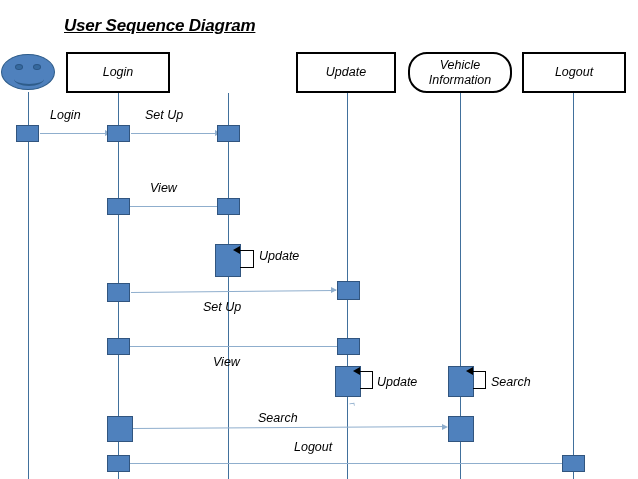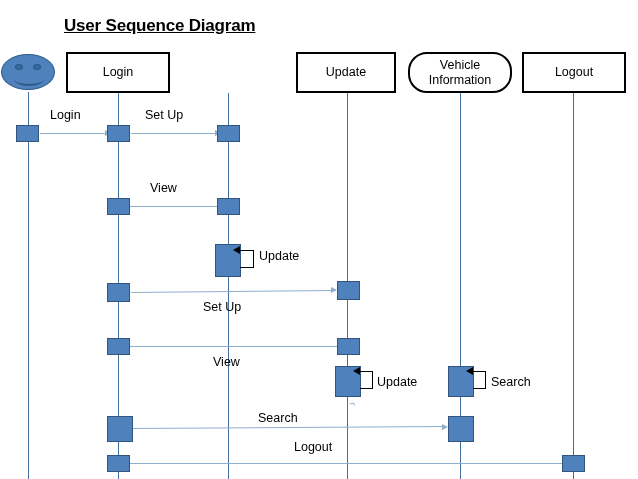--- a/index.html
+++ b/index.html
@@ -3,21 +3,21 @@
 <meta charset="utf-8">
 <style>
   html,body{margin:0;padding:0;}
   body{
     width:638px;height:479px;
     background:#ffffff;
     font-family:"Liberation Sans", sans-serif;
     overflow:hidden;
     position:relative;
   }
-  #canvas{position:absolute;left:0;top:0;width:638px;height:479px;}
+  #canvas{position:absolute;left:0;top:0;width:638px;height:479px;font-style:italic;}
   
   #diagram-title{
     position:absolute;left:64px;top:16px;
     font-size:17px;font-weight:bold;color:#000;
     text-decoration:underline;
     letter-spacing:-0.2px;
     white-space:nowrap;
   }
   
   .actor-head{

